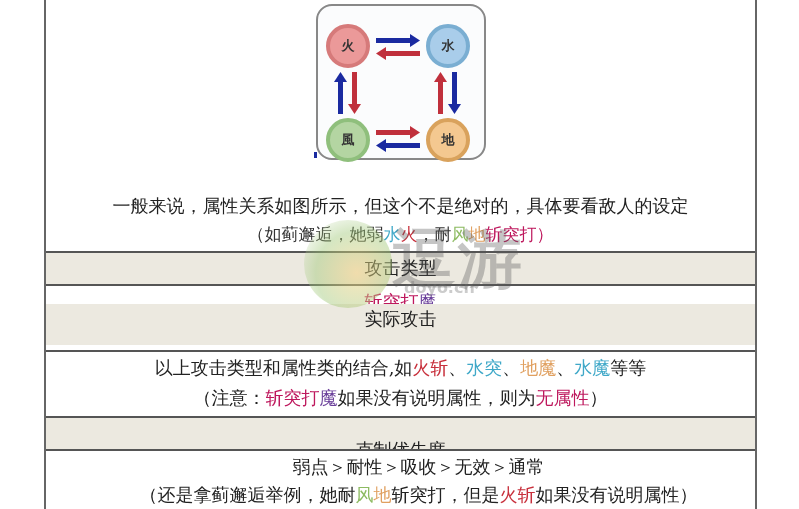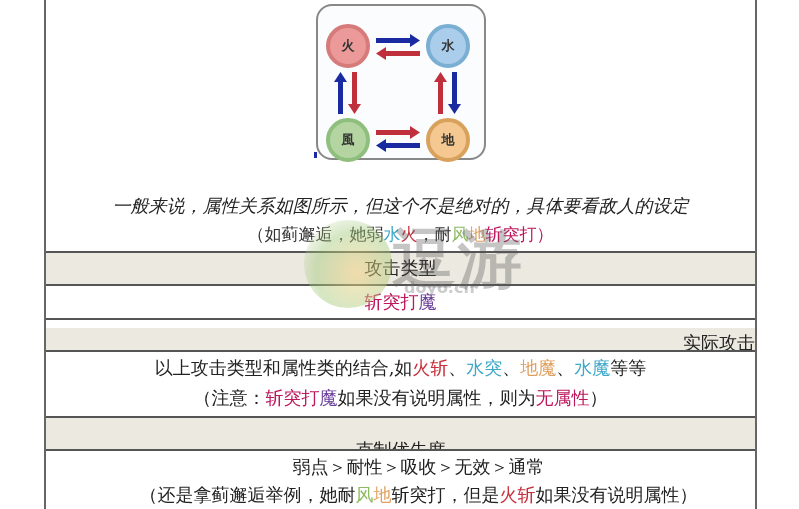--- a/index.html
+++ b/index.html
@@ -90,37 +90,37 @@
 
       <svg class="arrow" style="left:116px; top:64px;" width="28" height="46">
         <rect x="4" y="12" width="5" height="32" fill="#c0303c"></rect>
         <polygon points="0,12 6.5,2 13,12" fill="#c0303c"></polygon>
         <rect x="18" y="2" width="5" height="32" fill="#1a2aa0"></rect>
         <polygon points="14,34 20.5,44 27,34" fill="#1a2aa0"></polygon>
       </svg>
       <div style="position:absolute; left:-4px; top:146px; width:3px; height:6px; background:#1a2aa0;"></div>
     </div>
 
-    <div class="txt" style="position:absolute; left:0; right:0; top:196px;font-style:italic;">一般来说，属性关系如图所示，但这个不是绝对的，具体要看敌人的设定</div>
+    <div class="txt" style="position:absolute; left:0; right:0; top:196px;">一般来说，属性关系如图所示，但这个不是绝对的，具体要看敌人的设定</div>
     <div class="txt sub" style="position:absolute; left:0; right:0; top:224px;"><span>（如蓟邂逅，她弱</span><span class="c-water">水</span><span class="c-fire">火</span><span>，耐</span><span class="c-wind">风</span><span class="c-earth">地</span><span class="gray">斩突打）</span></div>
   </div>
 
   <div class="hline" style="top:251px;"></div>
 
   <div class="row head" style="top:253px; height:31px;">
     <div class="txt" style="padding-top:5px;">攻击类型</div>
   </div>
   <div class="hline" style="top:284px;"></div>
 
   <div class="row body" style="top:286px; height:48px;">
     <div class="txt" style="padding-top:6px;"><span class="gray">斩突打</span><span class="c-magic">魔</span></div>
   </div>
   <div class="hline" style="top:318px;"></div>
 
-  <div class="row head" style="top:328px; height:30px;text-align:right;">
+  <div class="row head" style="top:304px; height:41px;">
     <div class="txt" style="padding-top:5px;">实际攻击</div>
   </div>
   <div class="hline" style="top:350px;"></div>
 
   <div class="row body" style="top:352px; height:64px;">
     <div class="txt" style="position:absolute; left:0; right:0; top:6px;"><span>以上攻击类型和属性类的结合,如</span><span class="c-fire">火斩</span><span>、</span><span class="c-water">水突</span><span>、</span><span class="c-earth">地魔</span><span>、</span><span class="c-water">水魔</span><span>等等</span></div>
     <div class="txt" style="position:absolute; left:0; right:0; top:36px;"><span>（注意：</span><span class="gray">斩突打</span><span class="c-magic">魔</span><span>如果没有说明属性，则为</span><span class="gray">无属性</span><span>）</span></div>
   </div>
   <div class="hline" style="top:416px;"></div>
 

